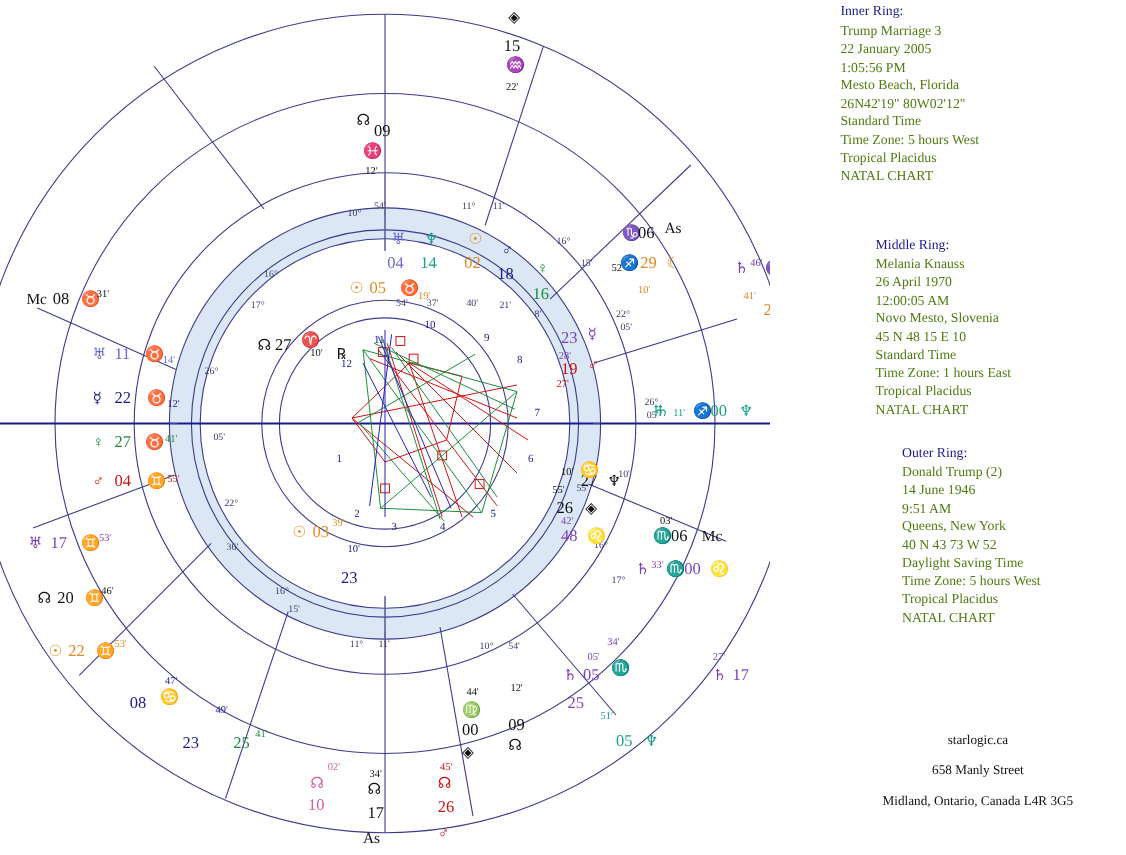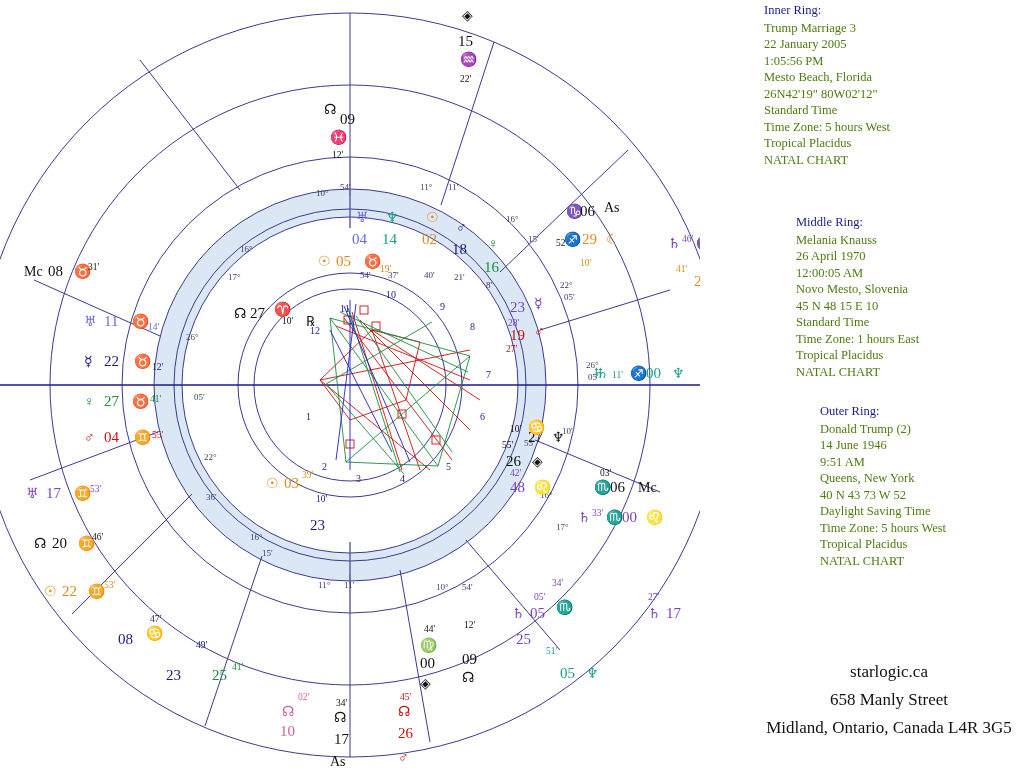--- a/index.html
+++ b/index.html
@@ -45,21 +45,21 @@
   #panel-inner { left: 764px; top: 2px; }
   #panel-middle { left: 796px; top: 214px; }
   #panel-outer { left: 796px; top: 403px; margin-left: 24px; }
   #credits {
     position: absolute;
     left: 764px;
     top: 658px;
     width: 250px;
     text-align: center;
     font-family: "Liberation Serif", serif;
-    font-size: 17px;
+    font-size: 12px;
     color: #111111;
     line-height: 28px;
   }
   .credit-line { display: block; }
 </style>
 </head>
 <body>
 
 <div id="chart-wrap">
   <svg id="chart-svg" width="700" height="777" viewBox="0 0 700 777">

